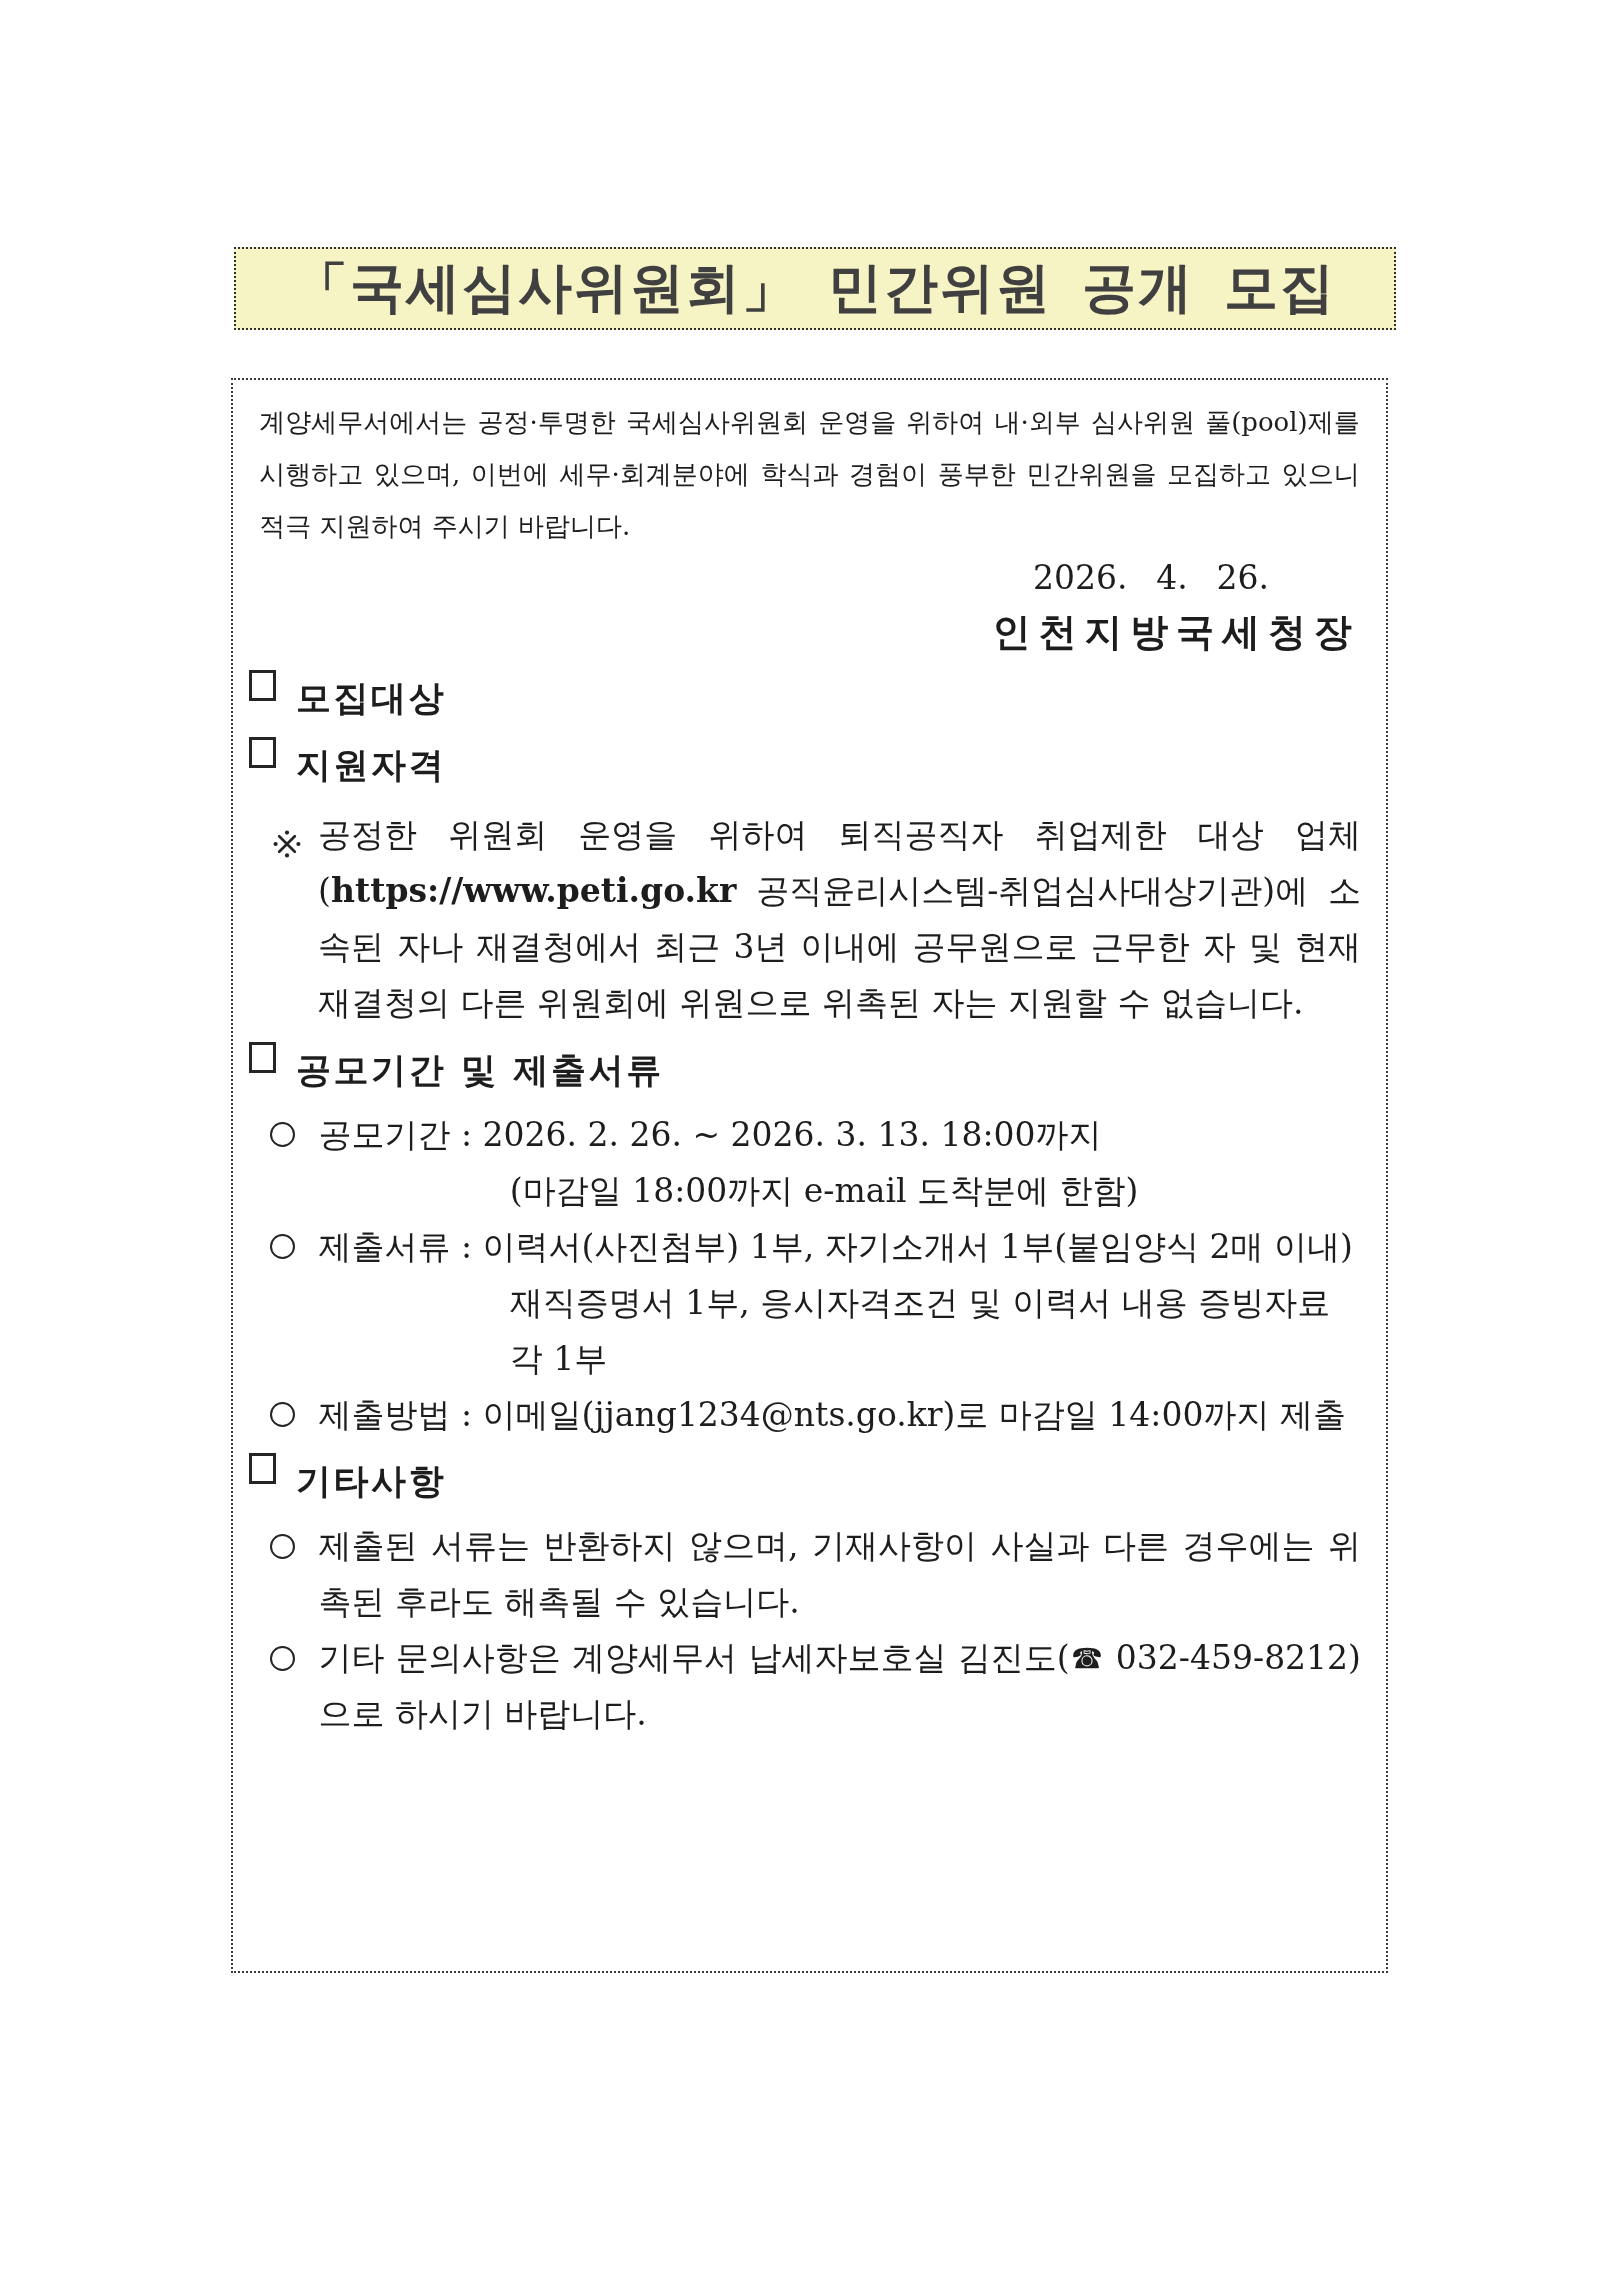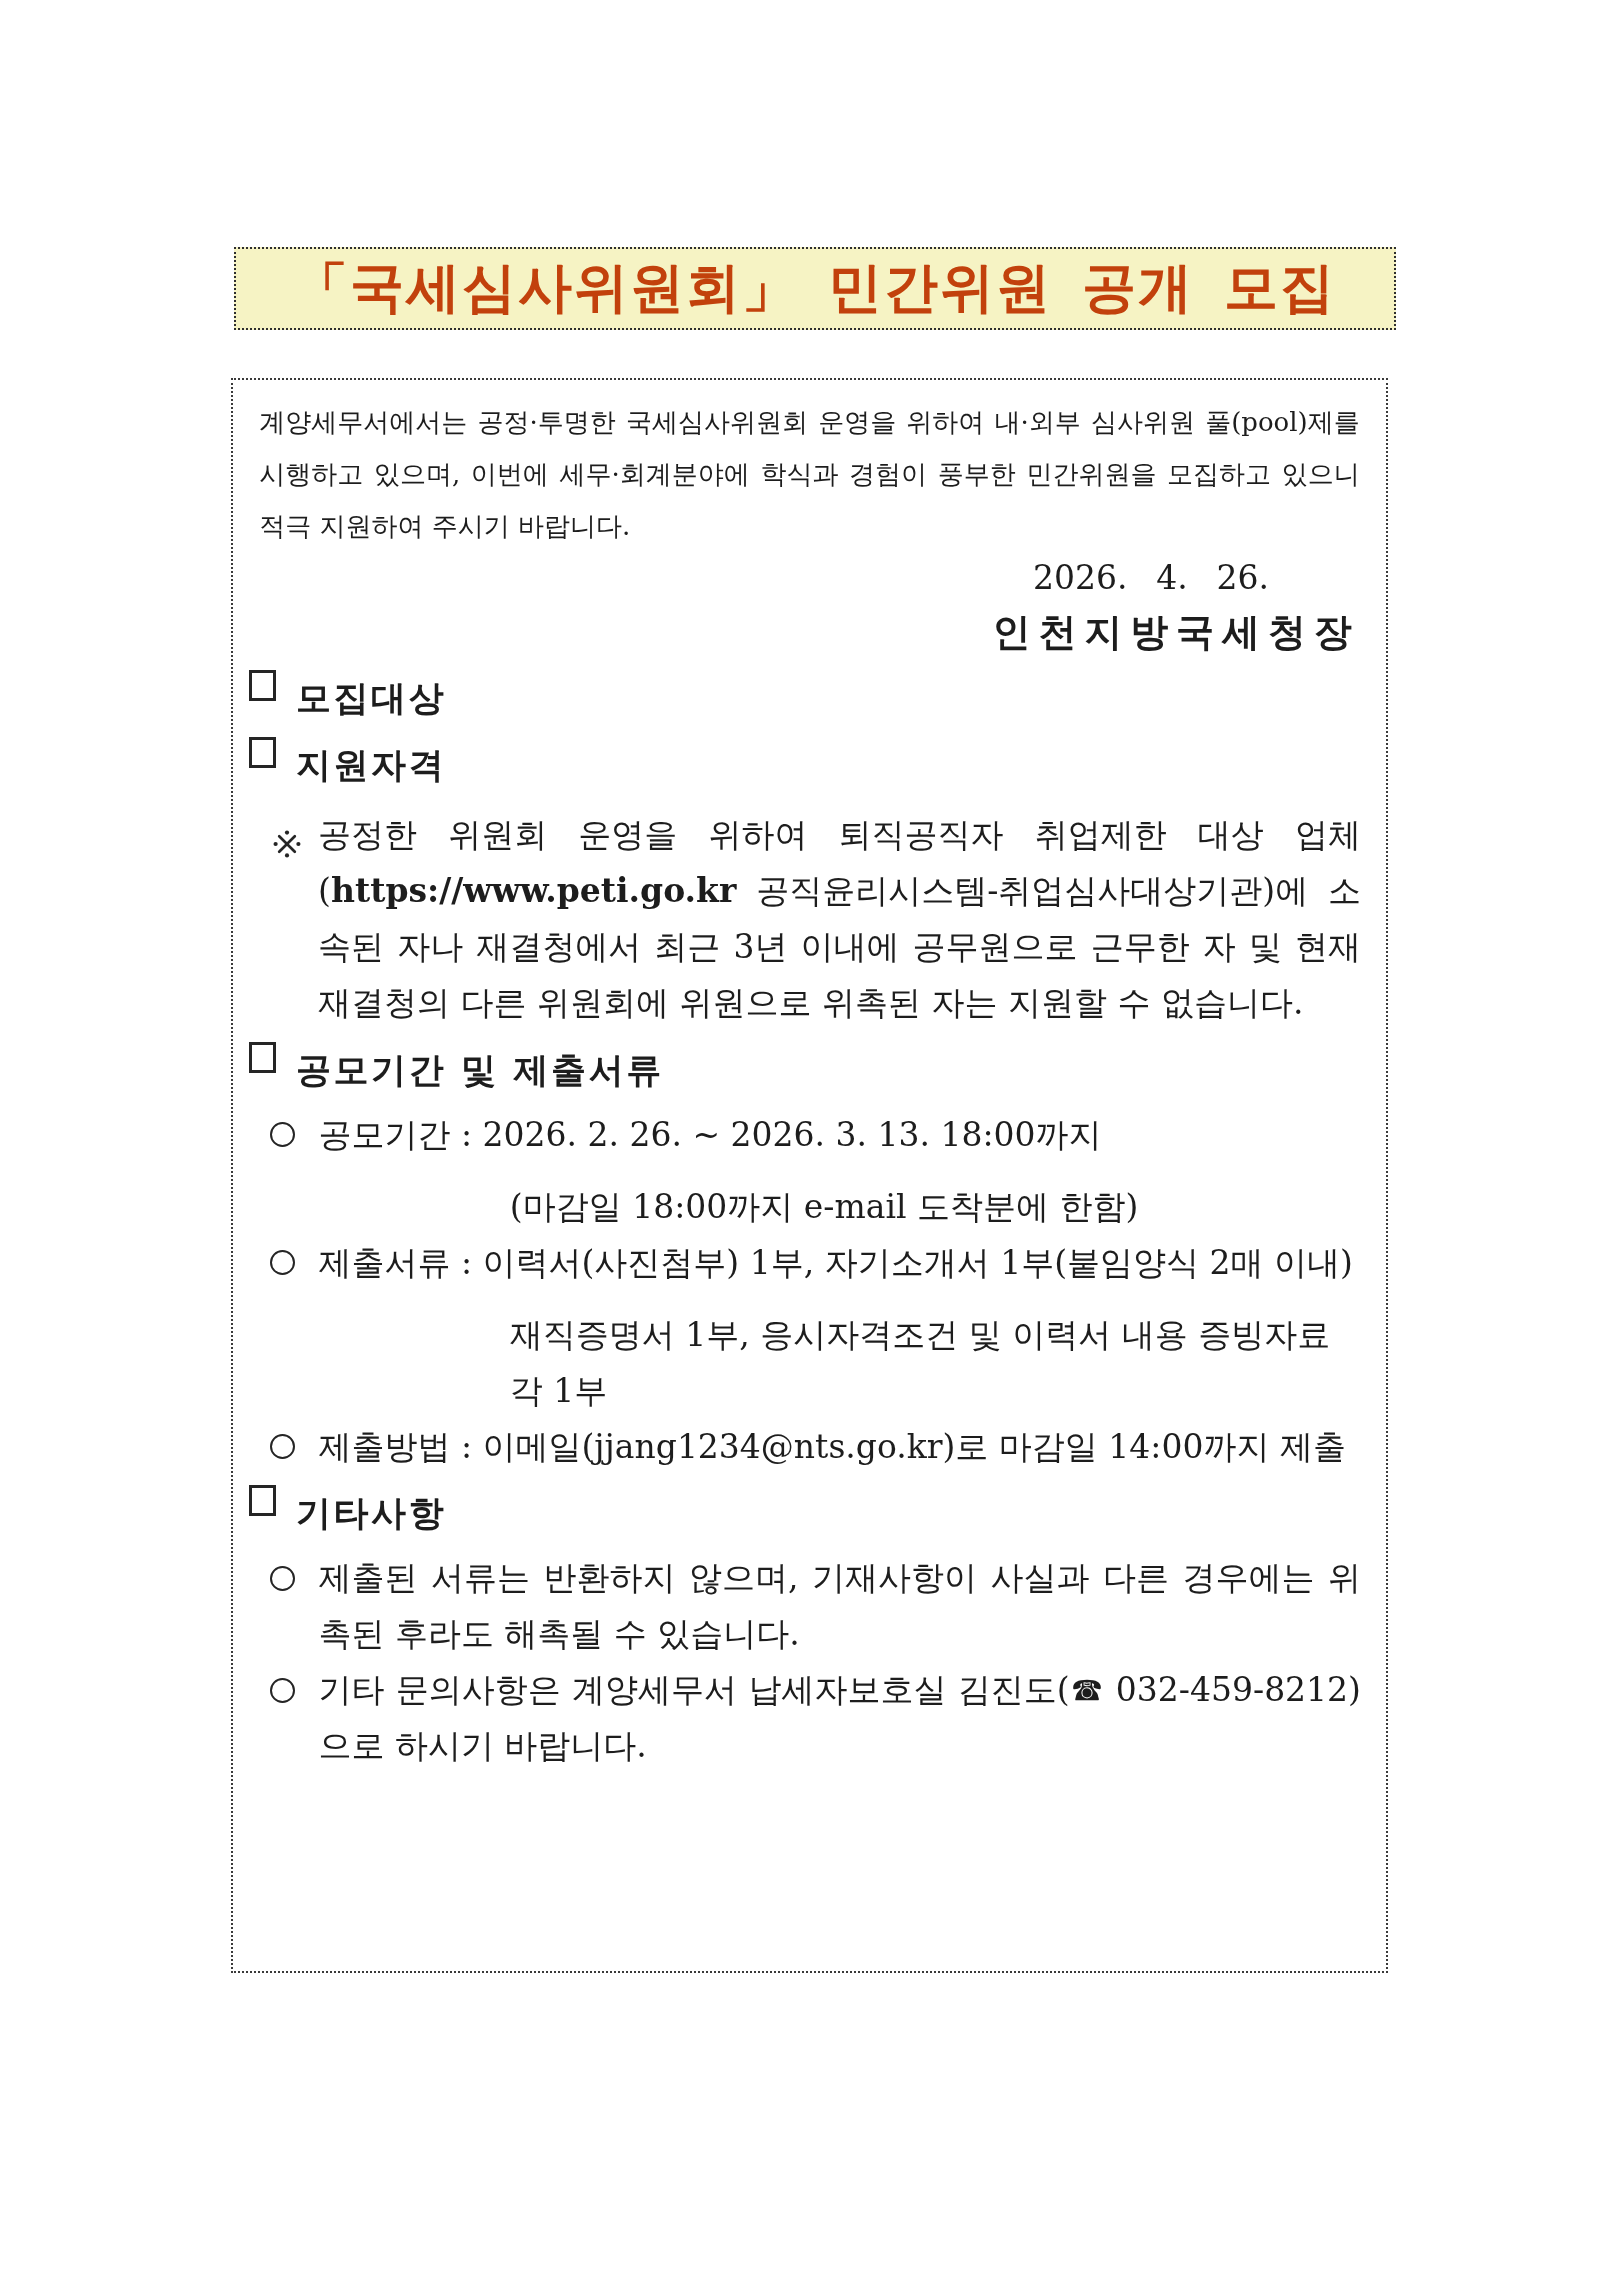--- a/index.html
+++ b/index.html
@@ -32,21 +32,21 @@
     display: flex;
     align-items: center;
     justify-content: center;
   }
   .title-banner .title-text {
     font-family: "DejaVu Sans", "Liberation Sans", sans-serif;
     font-weight: 800;
     font-size: 54px;
     letter-spacing: 2px;
     word-spacing: 9.2px;
-    color: #c2410c;
+    color: #404040;
     white-space: nowrap;
   }
 
   
   .content-box {
     position: absolute;
     left: 231px;
     top: 378px;
     width: 1157px;
     height: 1595px;
@@ -127,21 +127,21 @@
     margin: 13px 15.7px 0 2.6px;
     flex: 0 0 auto;
   }
   .itext {
     flex: 1 1 auto;
     text-align: justify;
     text-align-last: left;
   }
   .item.cont {
     padding-left: 240px;
-    margin-top: 16px;
+    margin-top: 0;
   }
   .item.cont .itext {
     text-align: left;
   }
   .item.note {
     margin-top: 14.4px;
   }
   .b { font-weight: 700; }
 </style>
 </head>

